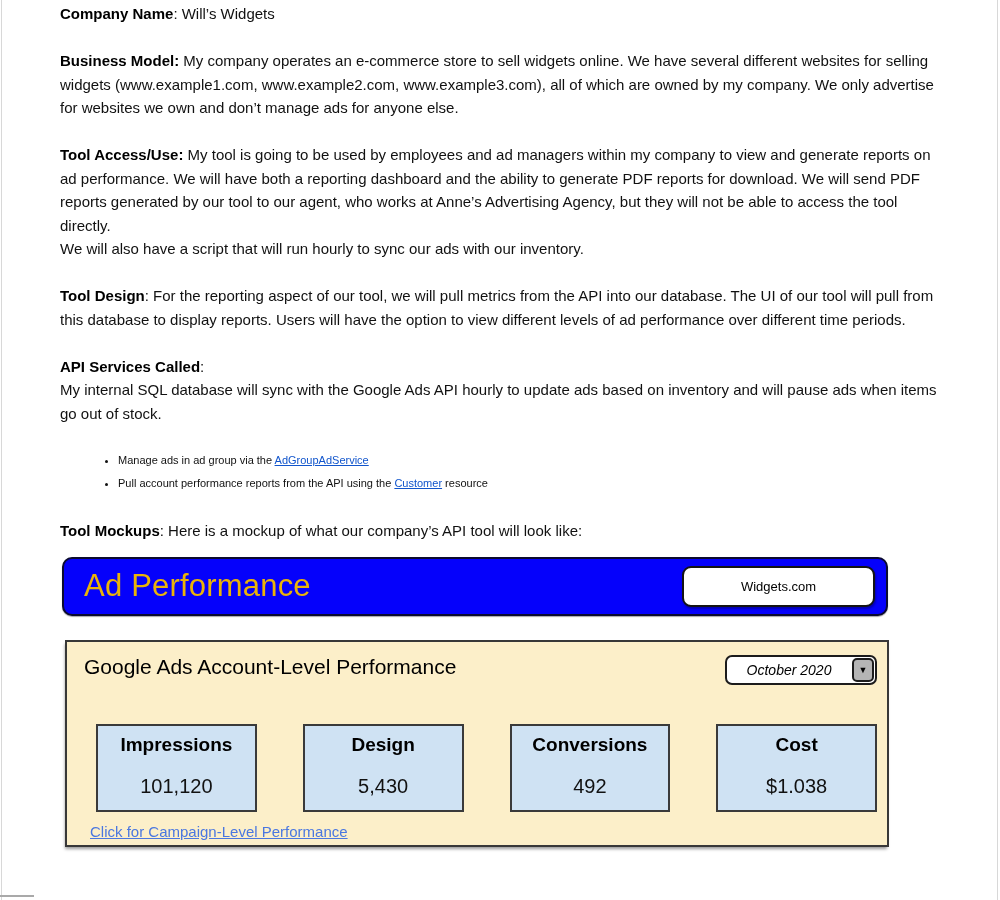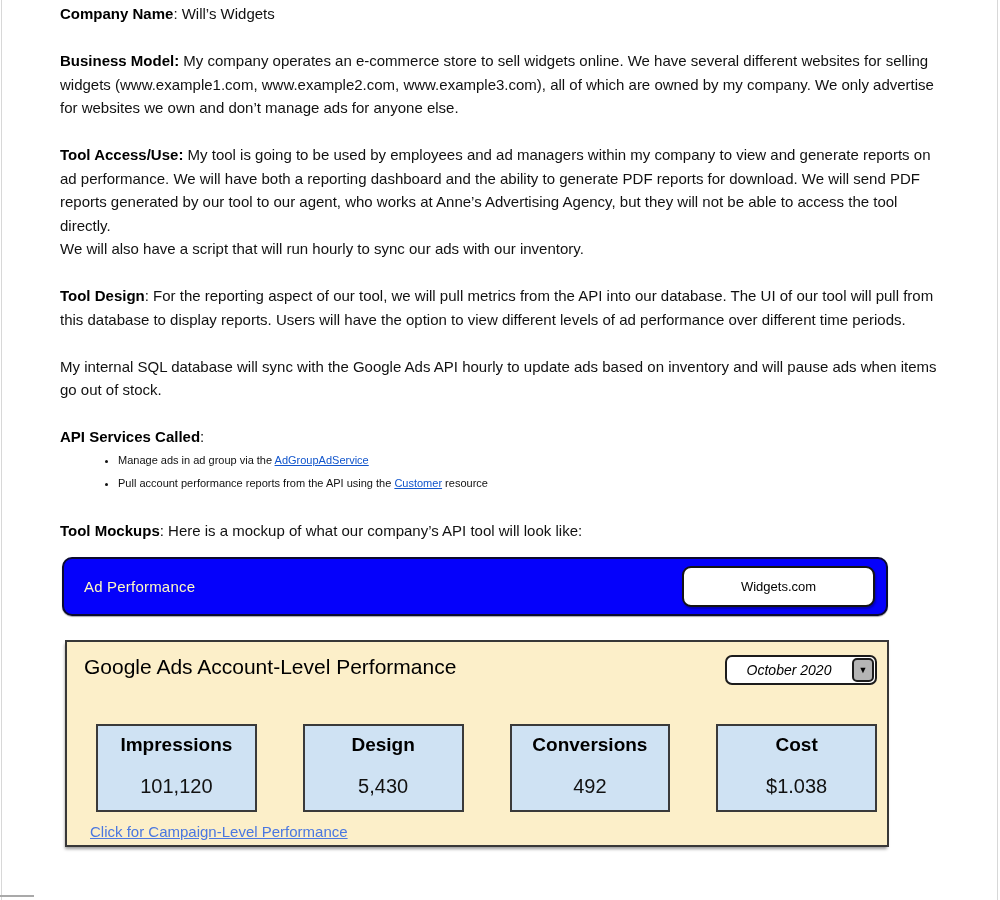--- a/index.html
+++ b/index.html
@@ -52,21 +52,21 @@
   .mk-header {
     margin: 14px 0 0 2px;
     width: 826px; height: 59px;
     background: var(--header-bg, #0501fb);
     border: 2px solid var(--header-border, #0b0b30);
     border-radius: 10px;
     display: flex; align-items: center; justify-content: space-between;
     padding: 0 11px 0 20px;
     box-shadow: 0 1px 1px rgba(0,0,0,0.35);
   }
-  .mk-title { color: #fef9c3; font-size: 15px; letter-spacing: 0.2px; }
+  .mk-title { color: #eab308; font-size: 31px; letter-spacing: 0.2px; }
   .mk-site-btn {
     height: 41px; min-width: 193px;
     background: #ffffff;
     border: 2px solid #141414;
     border-radius: 9px;
     font-family: inherit;
     font-size: 13px; font-weight: 500; color: #000000;
     display: flex; align-items: center; justify-content: center;
     padding: 0 18px;
     box-shadow: 1px 2px 2px rgba(0,0,0,0.3);
@@ -141,23 +141,23 @@
   <div class="content">
 
     <p class="doc"><b>Company Name</b><span>: Will’s Widgets</span></p>
 
     <p class="doc"><b>Business Model:</b><span> My company operates an e-commerce store to sell widgets online. We have several different websites for selling widgets (www.example1.com, www.example2.com, www.example3.com), all of which are owned by my company. We only advertise for websites we own and don’t manage ads for anyone else.</span></p>
 
     <p class="doc"><b>Tool Access/Use:</b><span> My tool is going to be used by employees and ad managers within my company to view and generate reports on ad performance. We will have both a reporting dashboard and the ability to generate PDF reports for download. We will send PDF reports generated by our tool to our agent, who works at Anne’s Advertising Agency, but they will not be able to access the tool directly.</span><br><span>We will also have a script that will run hourly to sync our ads with our inventory.</span></p>
 
     <p class="doc"><b>Tool Design</b><span>: For the reporting aspect of our tool, we will pull metrics from the API into our database. The UI of our tool will pull from this database to display reports. Users will have the option to view different levels of ad performance over different time periods.</span></p>
 
+    <p class="doc api-heading"><b>API Services Called</b><span>:</span></p>
+
     <p class="doc"><span>My internal SQL database will sync with the Google Ads API hourly to update ads based on inventory and will pause ads when items go out of stock.</span></p>
-
-    <p class="doc api-heading"><b>API Services Called</b><span>:</span></p>
 
     <ul class="doc-bullets">
       <li><span>Manage ads in ad group via the </span><a class="doc-link">AdGroupAdService</a><span></span></li>
       <li><span>Pull account performance reports from the API using the </span><a class="doc-link">Customer</a><span> resource</span></li>
     </ul>
 
     <p class="doc mockups-heading"><b>Tool Mockups</b><span>: Here is a mockup of what our company’s API tool will look like:</span></p>
 
     <div class="mk-header">
       <span class="mk-title">Ad Performance</span>

